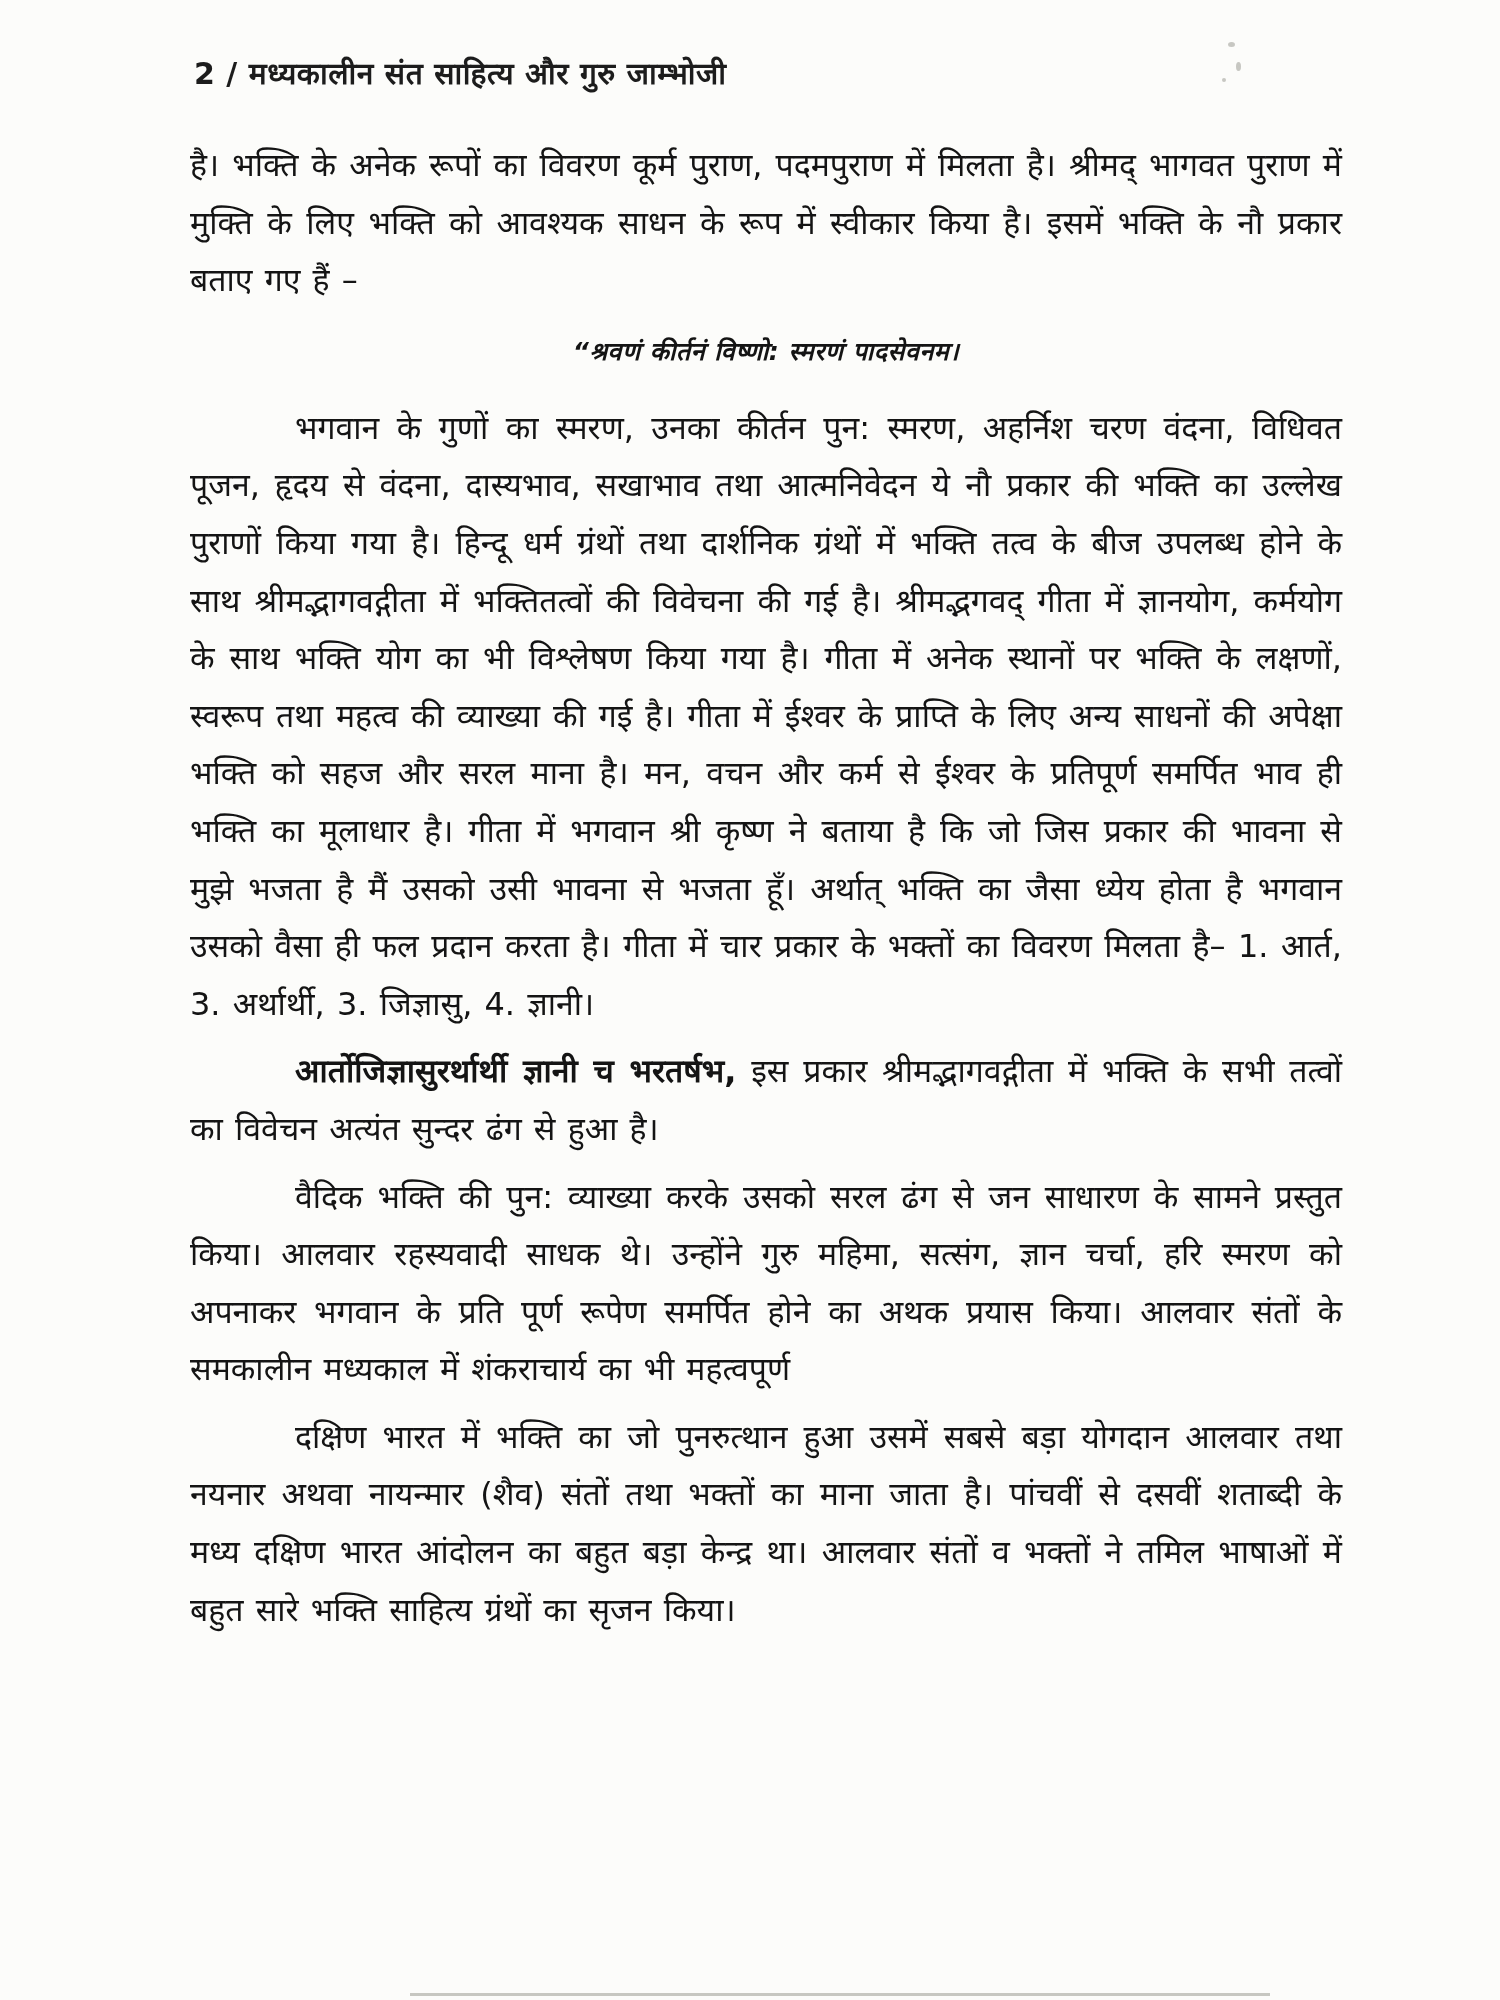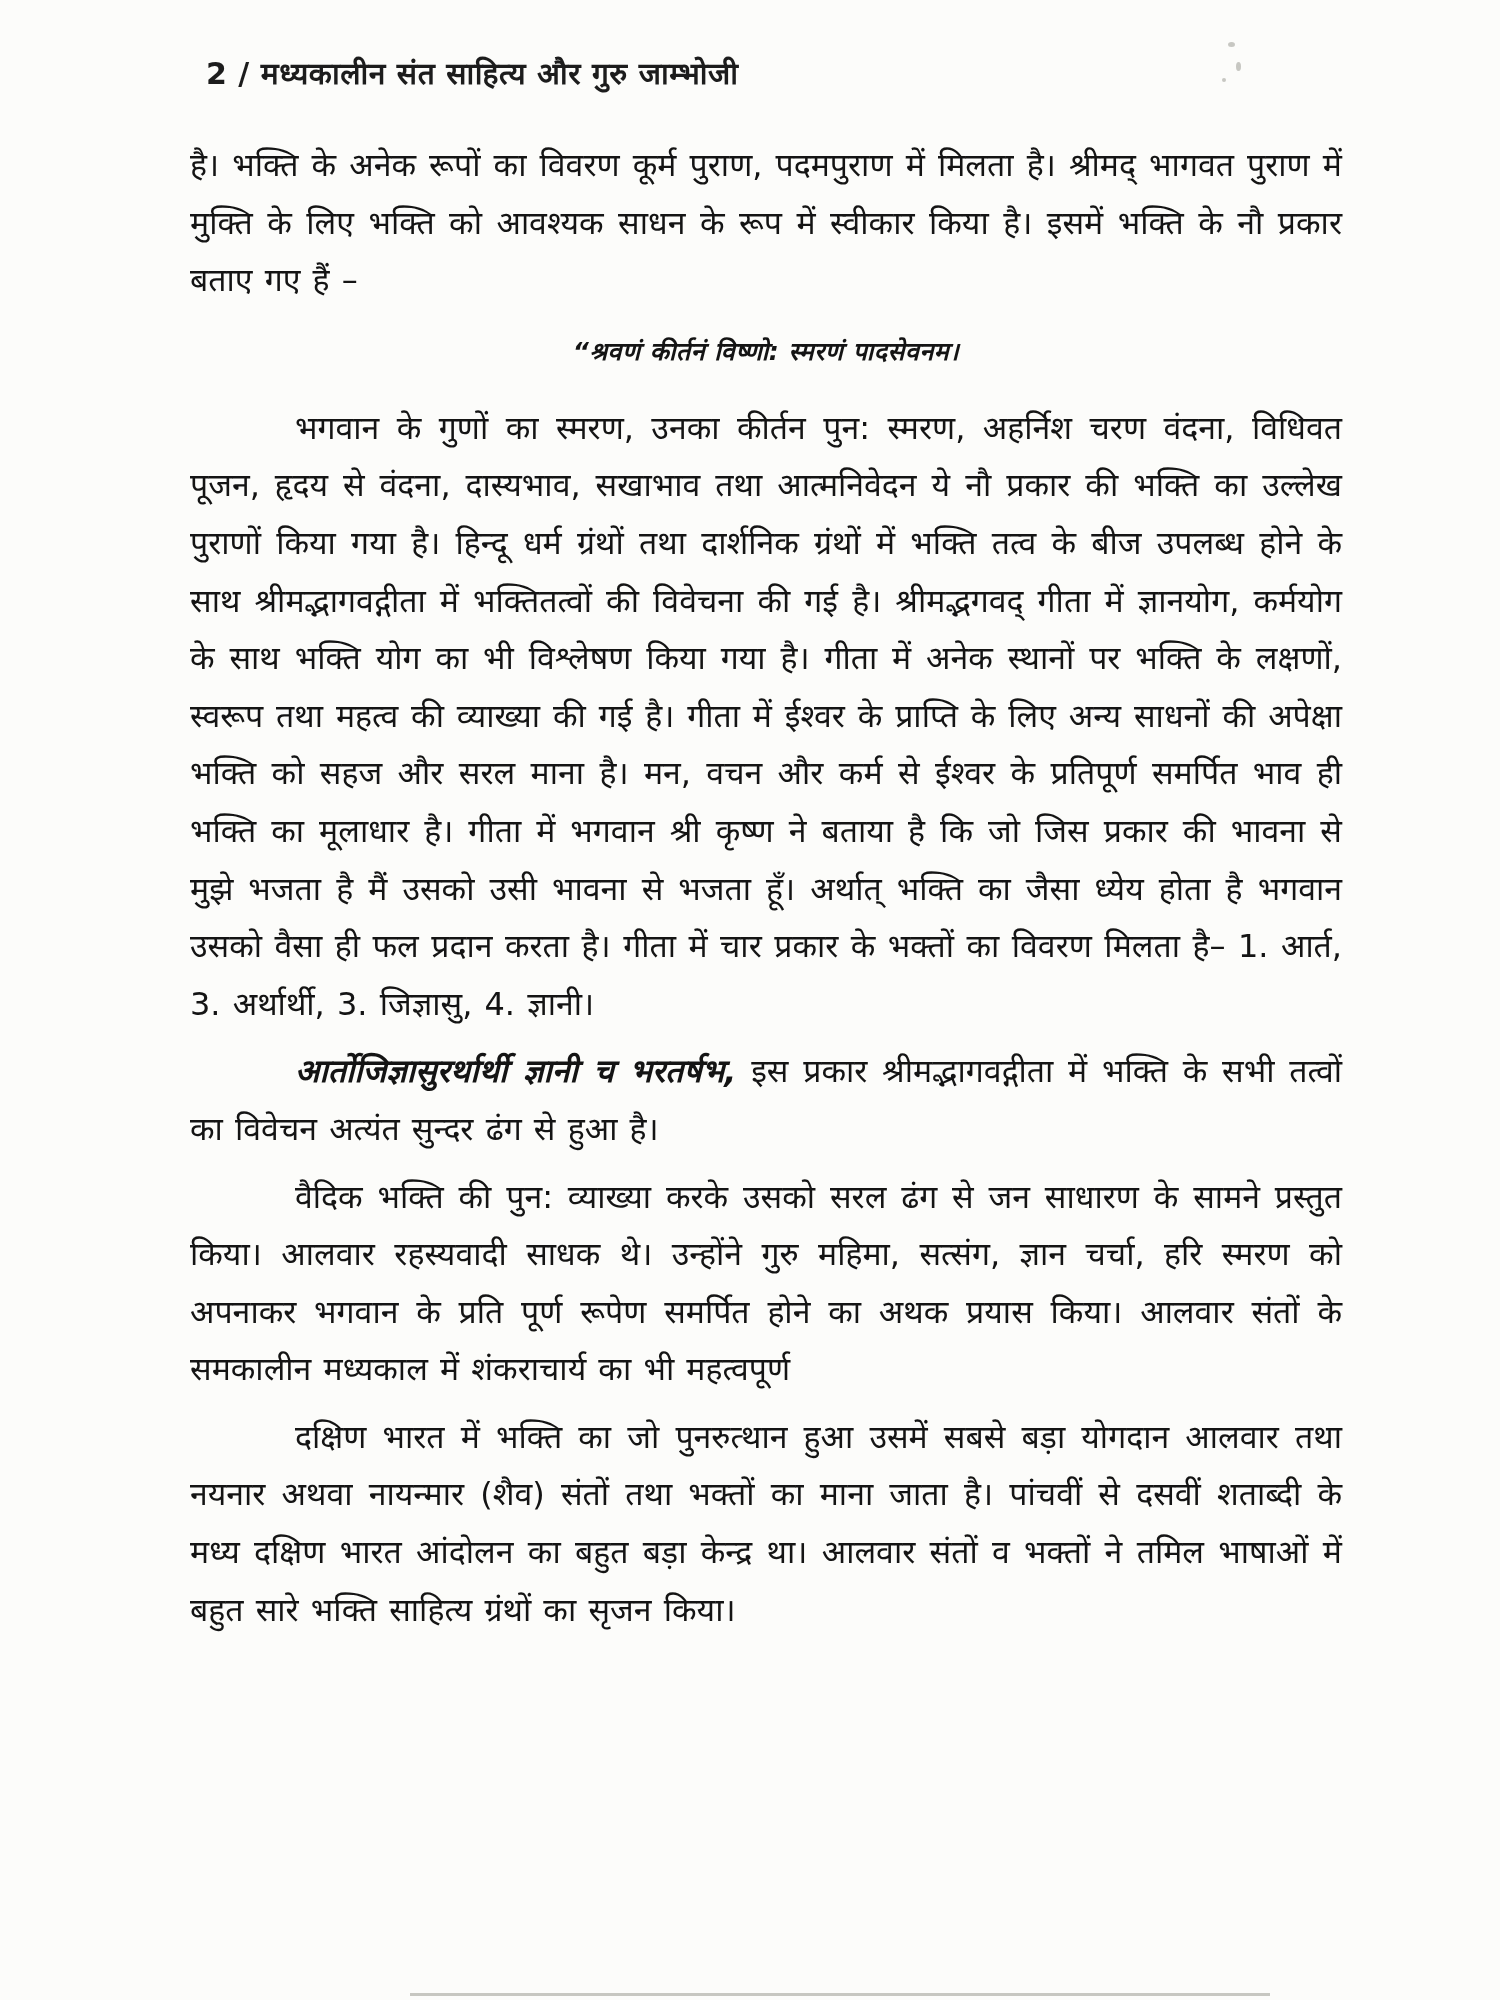--- a/index.html
+++ b/index.html
@@ -18,21 +18,21 @@
   .scan-page {
     position: absolute;
     left: 190px;
     top: 52px;
     width: 1152px;
   }
   .page-header {
     font-size: 30px;
     font-weight: 600;
     color: #1c1c1c;
-    margin: 0 0 44px 16px;
+    margin: 0 0 44px 4px;
     letter-spacing: 0.5px;
   }
   .body-para {
     font-size: 32px;
     line-height: 1.8;
     text-align: justify;
     margin: 0 0 10px 0;
     text-indent: 105px;
     word-spacing: 2px;
   }
@@ -46,21 +46,20 @@
     font-size: 25px;
     margin: 22px 0 28px 0;
   }
   .verse-line {
     margin: 0 0 26px 0;
     line-height: 1.6;
     letter-spacing: 0.5px;
   }
   .lead-bold {
     font-weight: bold;
-    font-style: italic;
     margin-top: 36px;
   }
   .artifact-speck {
     position: absolute;
     background: #9a9a94;
     border-radius: 50%;
     opacity: 0.55;
   }
   .speck-1 { left: 1228px; top: 42px; width: 7px; height: 5px; }
   .speck-2 { left: 1236px; top: 62px; width: 5px; height: 9px; }

